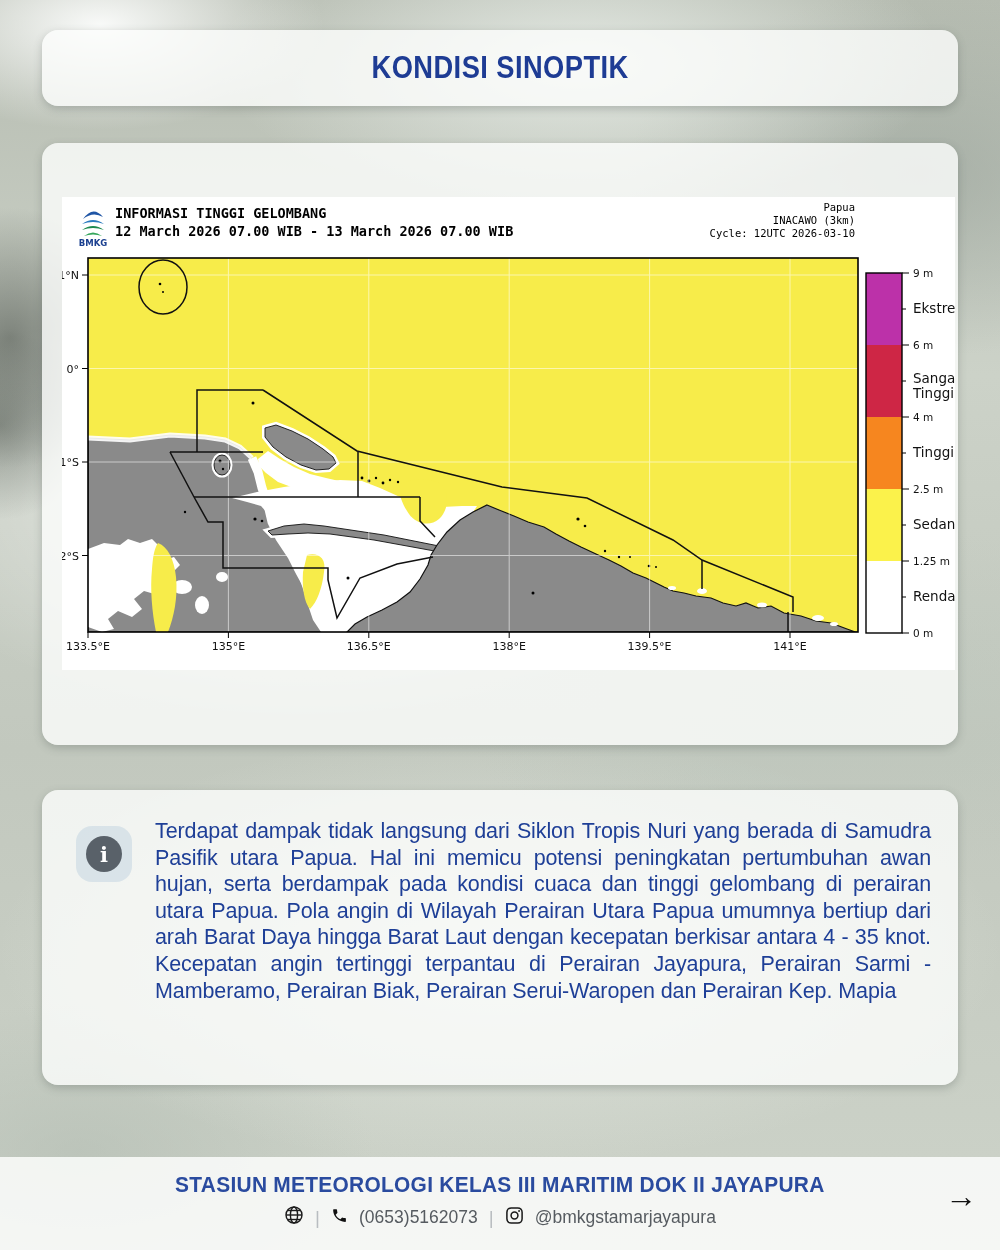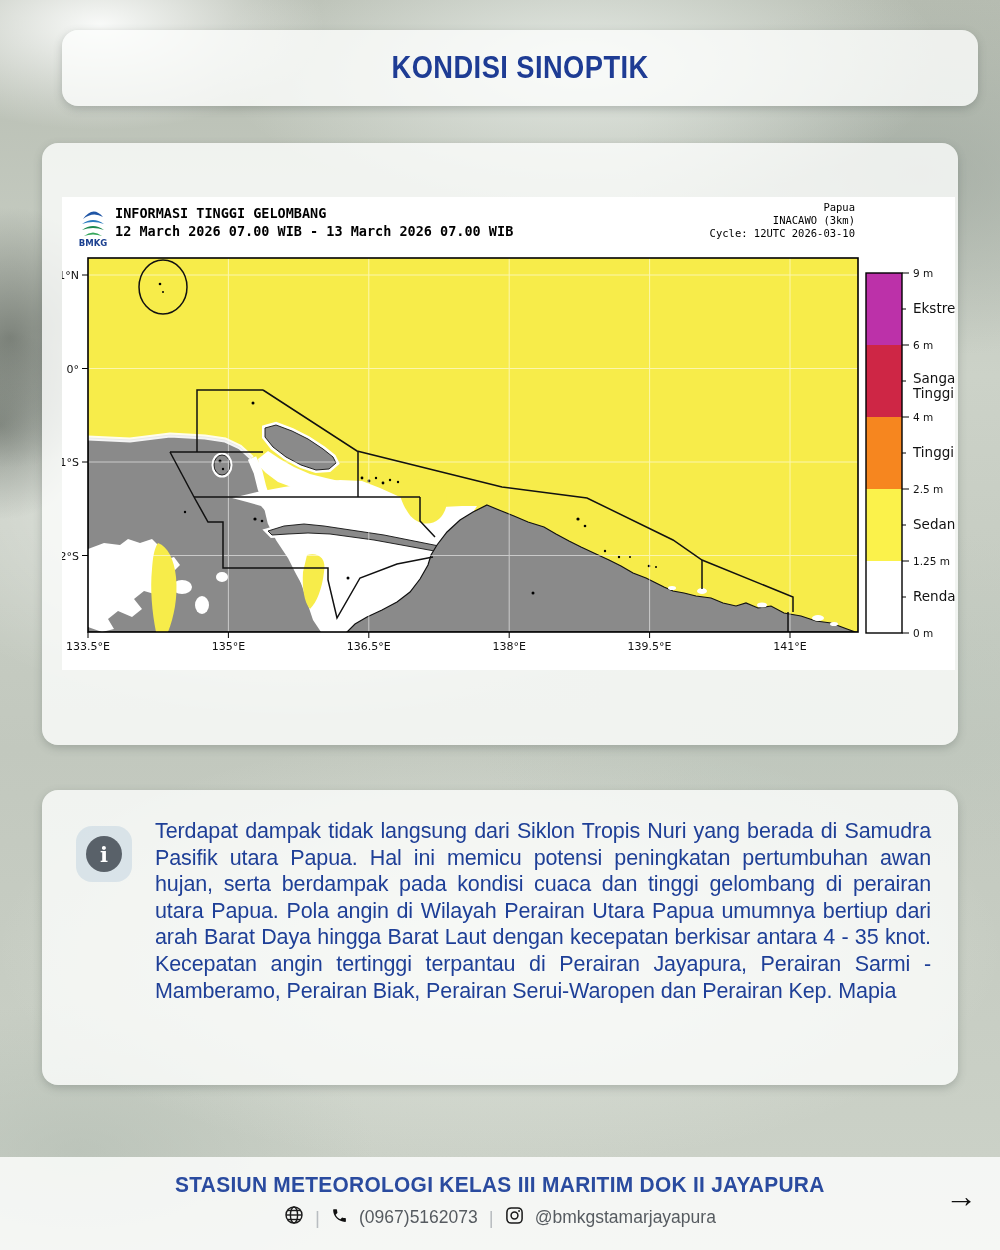--- a/index.html
+++ b/index.html
@@ -13,21 +13,21 @@
       radial-gradient(circle 130px at 1% 27%, rgba(62,68,62,.55), transparent 100%),
       radial-gradient(circle 95px at 0% 34%, rgba(80,88,80,.5), transparent 100%),
       radial-gradient(ellipse 620px 310px at 30% 40%, rgba(255,255,255,.6), transparent 70%),
       radial-gradient(ellipse 520px 260px at 82% 56%, rgba(188,198,188,.6), transparent 70%),
       radial-gradient(ellipse 720px 310px at 50% 76%, rgba(232,237,230,.7), transparent 70%),
       radial-gradient(ellipse 420px 210px at 8% 92%, rgba(176,186,176,.55), transparent 70%),
       linear-gradient(180deg,#b6bcb1,#ccd2c8 30%,#c2c8be 60%,#cdd3c9);
   }
   .card{position:absolute;left:42px;width:916px;background:rgba(253,254,253,.8);
         border-radius:16px;box-shadow:0 3px 9px rgba(80,90,85,.3);}
-  .title-card{top:30px;height:76px;margin-left:20px;}
+  .title-card{top:30px;height:76px;}
   .page-title{width:100%;text-align:center;line-height:76px;font-size:31px;font-weight:800;
     color:#1e3c94;letter-spacing:.5px;}
   .page-title span{display:inline-block;transform:scaleX(.88);}
   .map-card{top:143px;height:602px;}
   .figure{position:absolute;left:62px;top:197px;width:893px;height:473px;background:#fff;}
   .info-card{top:790px;height:295px;}
   .info-badge{position:absolute;left:76px;top:826px;width:56px;height:56px;border-radius:16px;
     background:rgba(186,206,221,.45);display:flex;align-items:center;justify-content:center;}
   .info-circle{width:36px;height:36px;border-radius:50%;background:#596169;color:#fff;
     display:flex;align-items:center;justify-content:center;font-weight:800;font-size:21px;
@@ -259,21 +259,21 @@
           <line x1="3" y1="5.5" x2="17" y2="5.5"></line>
           <line x1="3" y1="14.5" x2="17" y2="14.5"></line>
         </svg>
       </span>
       <span class="sep">|</span>
       <span>
         <svg width="17" height="17" viewBox="0 0 24 24" fill="#111">
           <path d="M6.6 10.8c1.4 2.8 3.8 5.1 6.6 6.6l2.2-2.2c.3-.3.7-.4 1-.2 1.1.4 2.3.6 3.6.6.6 0 1 .4 1 1V20c0 .6-.4 1-1 1C10.6 21 3 13.4 3 4c0-.6.4-1 1-1h3.5c.6 0 1 .4 1 1 0 1.2.2 2.4.6 3.6.1.3 0 .7-.2 1l-2.3 2.2z"></path>
         </svg>
       </span>
-      <span>(0967)5162073</span>
+      <span>(0653)5162073</span>
       <span class="sep">|</span>
       <span>
         <svg width="19" height="19" viewBox="0 0 20 20" fill="none" stroke="#1b1b1b" stroke-width="1.6">
           <rect x="2" y="2" width="16" height="16" rx="4.5"></rect>
           <circle cx="10" cy="10" r="3.6"></circle>
           <circle cx="14.8" cy="5.2" r="1" fill="#1b1b1b" stroke="none"></circle>
         </svg>
       </span>
       <span>@bmkgstamarjayapura</span>
     </div>

